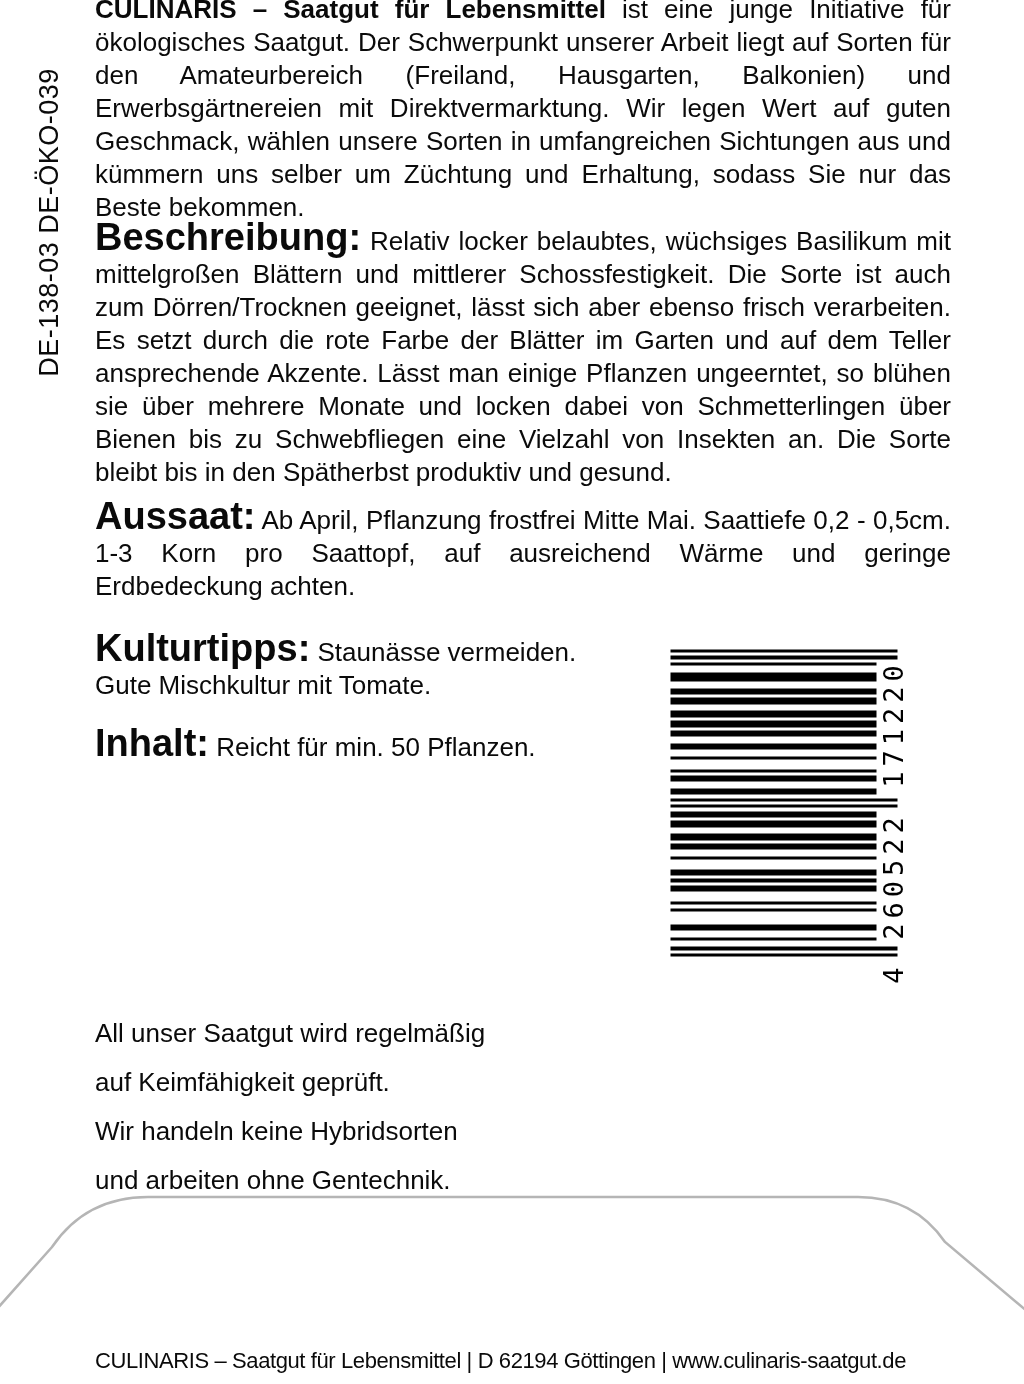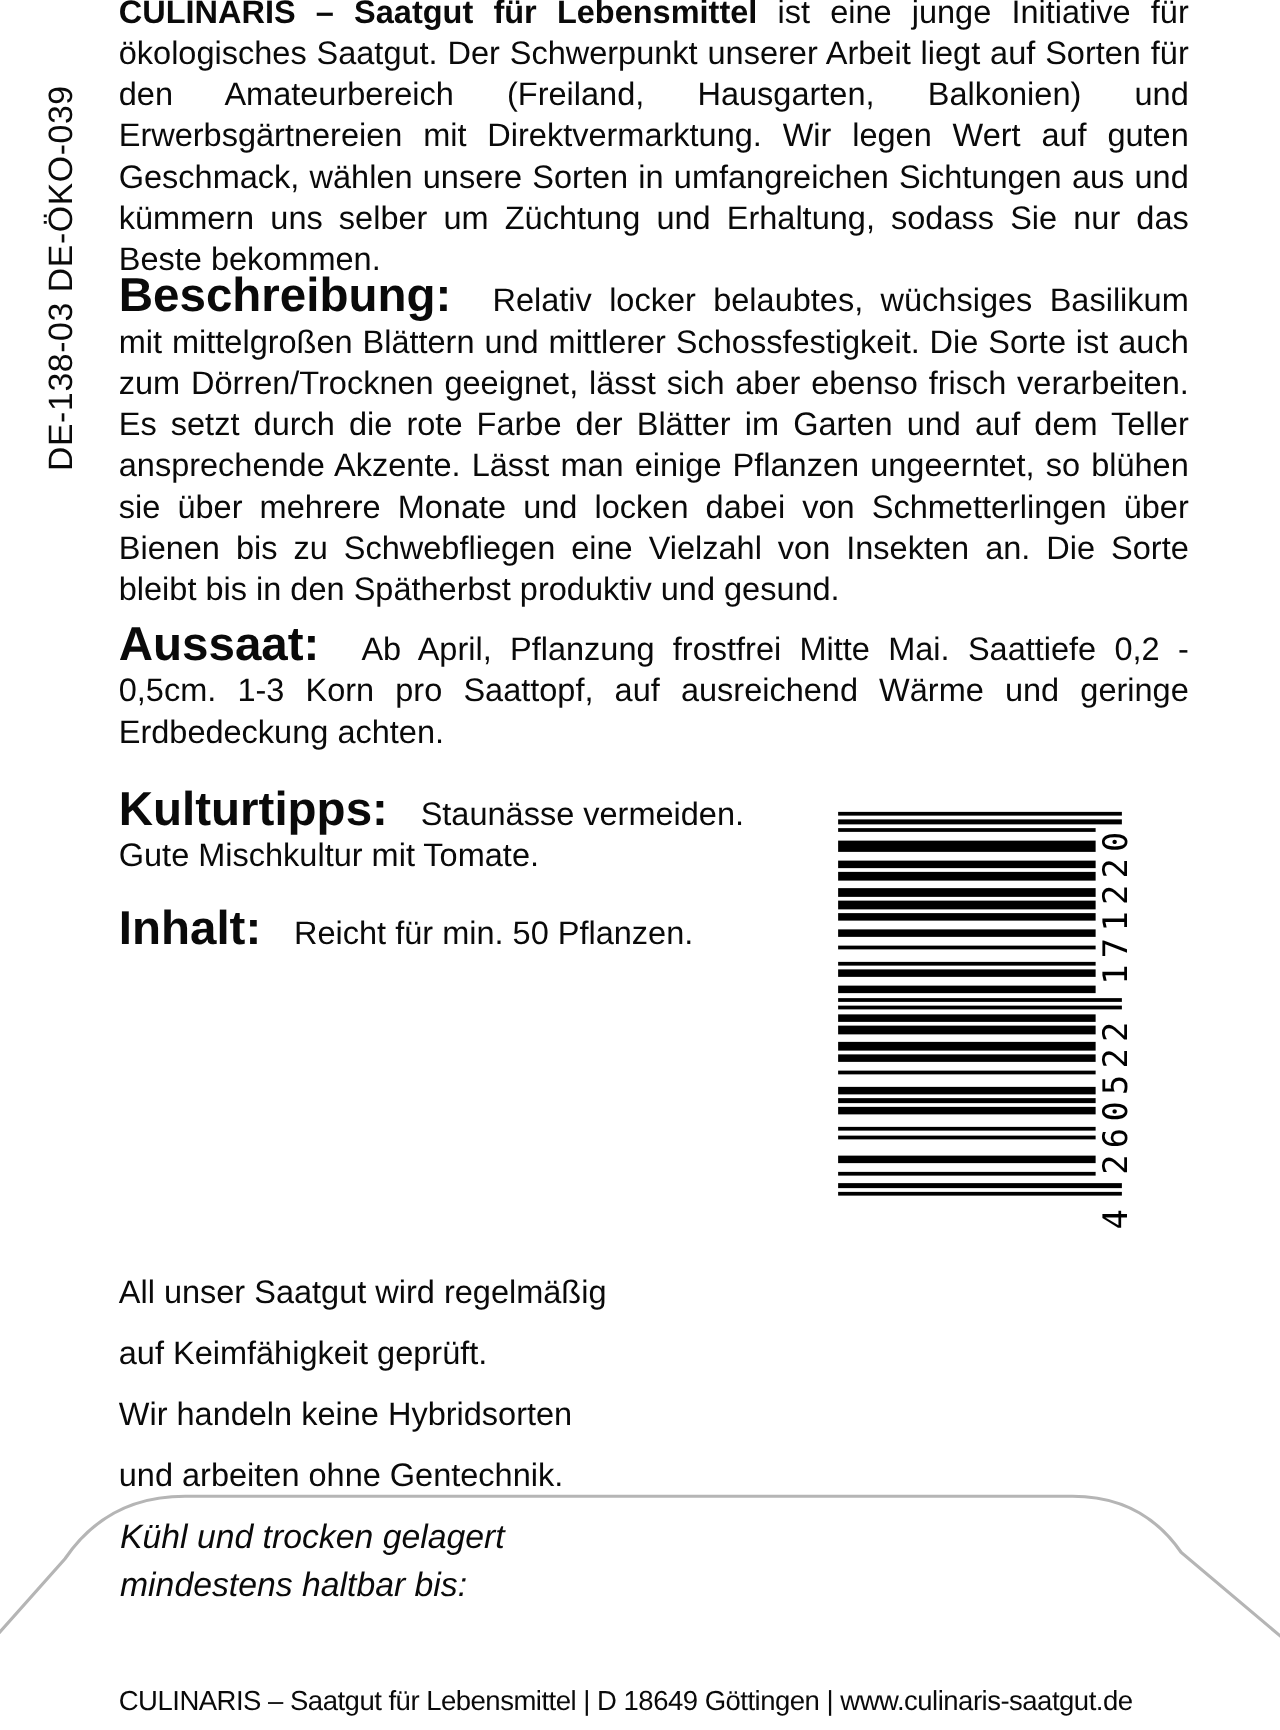--- a/index.html
+++ b/index.html
@@ -24,21 +24,21 @@
   }
   
   .para{
     position:absolute;left:95px;width:856px;margin:0;
     font-size:26px;line-height:33px;
     text-align:justify;
     hyphens:none;
   }
   .lead{font-weight:700;}
   .head{font-weight:700;font-size:38px;}
-  .pre{white-space:pre-line;margin-left:19px;}
+  .pre{white-space:pre-line;}
   .sec-intro{top:-7px;}
   .sec-beschreibung{top:221px;}
   .sec-aussaat{top:500px;}
   .sec-ernte{top:567px;}
   .sec-kulturtipps{top:632px;}
   .sec-inhalt{top:727px;}
   
   .quality{position:absolute;left:95px;top:1005px;width:520px;}
   .q-head{font-weight:700;font-size:31px;line-height:40px;}
   .q-body{font-size:26px;line-height:49px;white-space:pre-line;margin-top:4px;}
@@ -139,18 +139,16 @@
     <div class="q-body">All unser Saatgut wird regelmäßig
 auf Keimfähigkeit geprüft.
 Wir handeln keine Hybridsorten
 und arbeiten ohne Gentechnik.</div>
   </div>
 
   <svg class="flap" width="1024" height="1384" viewBox="0 0 1024 1384">
     <path d="M -4 1310 L 52 1247 Q 86 1197 148 1197 L 858 1197 Q 914 1197 945 1242 L 1028 1312" fill="none" stroke="#b5b5b5" stroke-width="2.5"></path>
   </svg>
 
-  <div class="storage">Kühl und trocken gelagert
-mindestens haltbar bis:</div>
 
-  <div class="footer">CULINARIS – Saatgut für Lebensmittel | D 18649 Göttingen | www.culinaris-saatgut.de</div>
+  <div class="footer">CULINARIS – Saatgut für Lebensmittel | D 62194 Göttingen | www.culinaris-saatgut.de</div>
 
 </div>
 
 </body></html>

